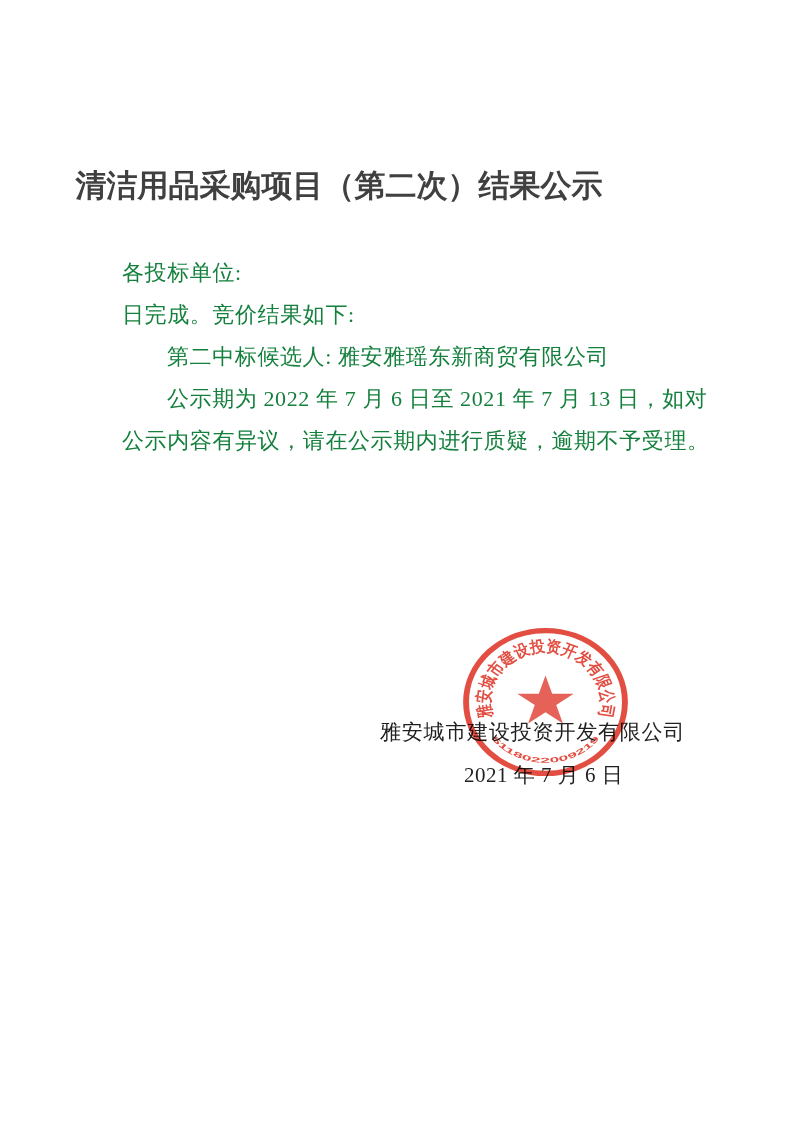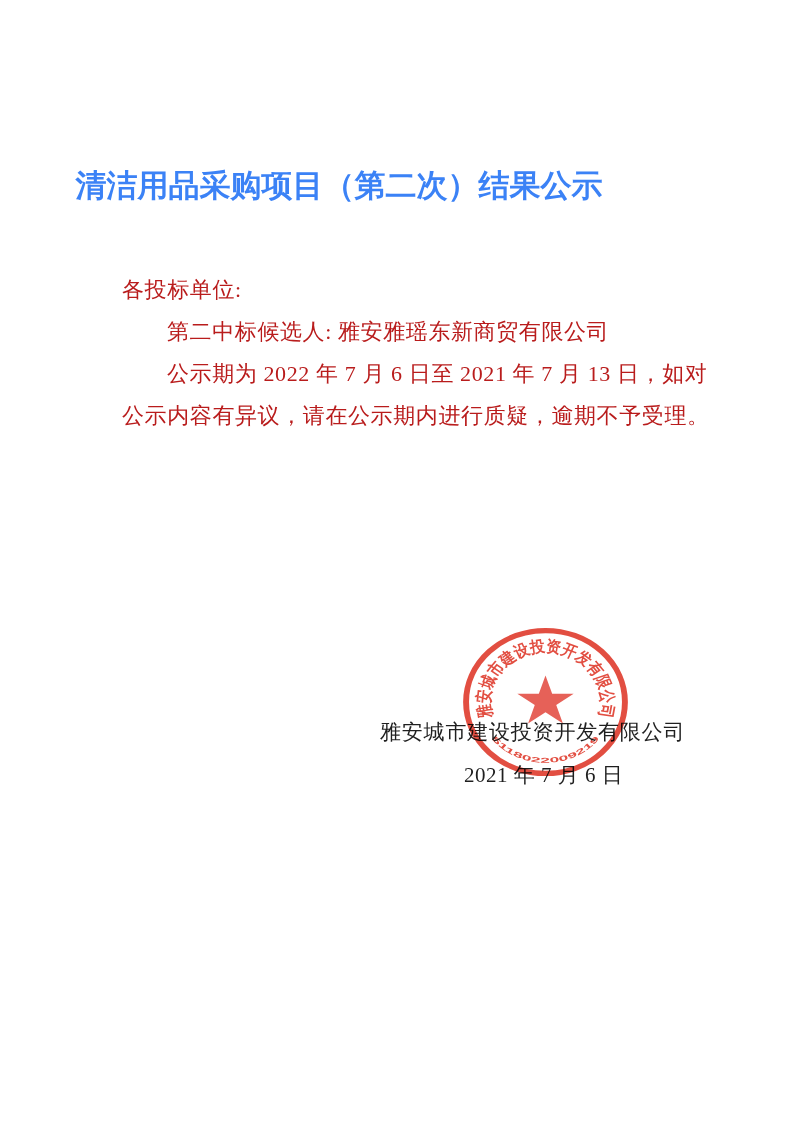--- a/index.html
+++ b/index.html
@@ -16,33 +16,32 @@
   .doc-title {
     position: absolute;
     top: 165px;
     left: 0;
     width: 678px;
     text-align: center;
     font-family: "Liberation Sans", "DejaVu Sans", sans-serif;
     font-weight: 700;
     font-size: 31px;
     letter-spacing: 0px;
-    color: #3b82f6;
+    color: #404040;
     white-space: nowrap;
   }
   .body-block {
     position: absolute;
     top: 252px;
     left: 122px;
     width: 560px;
     font-size: 22px;
     line-height: 42px;
     letter-spacing: 0.6px;
-    color: #b91c1c;
-    margin-top: 17px;
+    color: #15803d;
   }
   .body-line { height: 42px; white-space: nowrap; }
   .body-line.indent { padding-left: 45px; }
   .signature-company {
     position: absolute;
     top: 718px;
     left: 380px;
     font-size: 21px;
     letter-spacing: 0.8px;
     color: #1f1f1f;
@@ -73,20 +72,21 @@
 </style>
 </head>
 <body>
 
 <div class="page">
 
   <div class="doc-title">清洁用品采购项目（第二次）结果公示</div>
 
   <div class="body-block">
     <div class="body-line">各投标单位:</div>
+    <div class="body-line">日完成。竞价结果如下:</div>
     <div class="body-line indent">第二中标候选人: 雅安雅瑶东新商贸有限公司</div>
     <div class="body-line indent">公示期为 2022 年 7 月 6 日至 2021 年 7 月 13 日，如对</div>
     <div class="body-line">公示内容有异议，请在公示期内进行质疑，逾期不予受理。</div>
   </div>
 
   <div class="signature-company">雅安城市建设投资开发有限公司</div>
 
   <div class="signature-date">2021 年 7 月 6 日</div>
 
   <svg class="seal-svg" viewBox="0 0 200 200" preserveAspectRatio="none" xmlns="http://www.w3.org/2000/svg">

